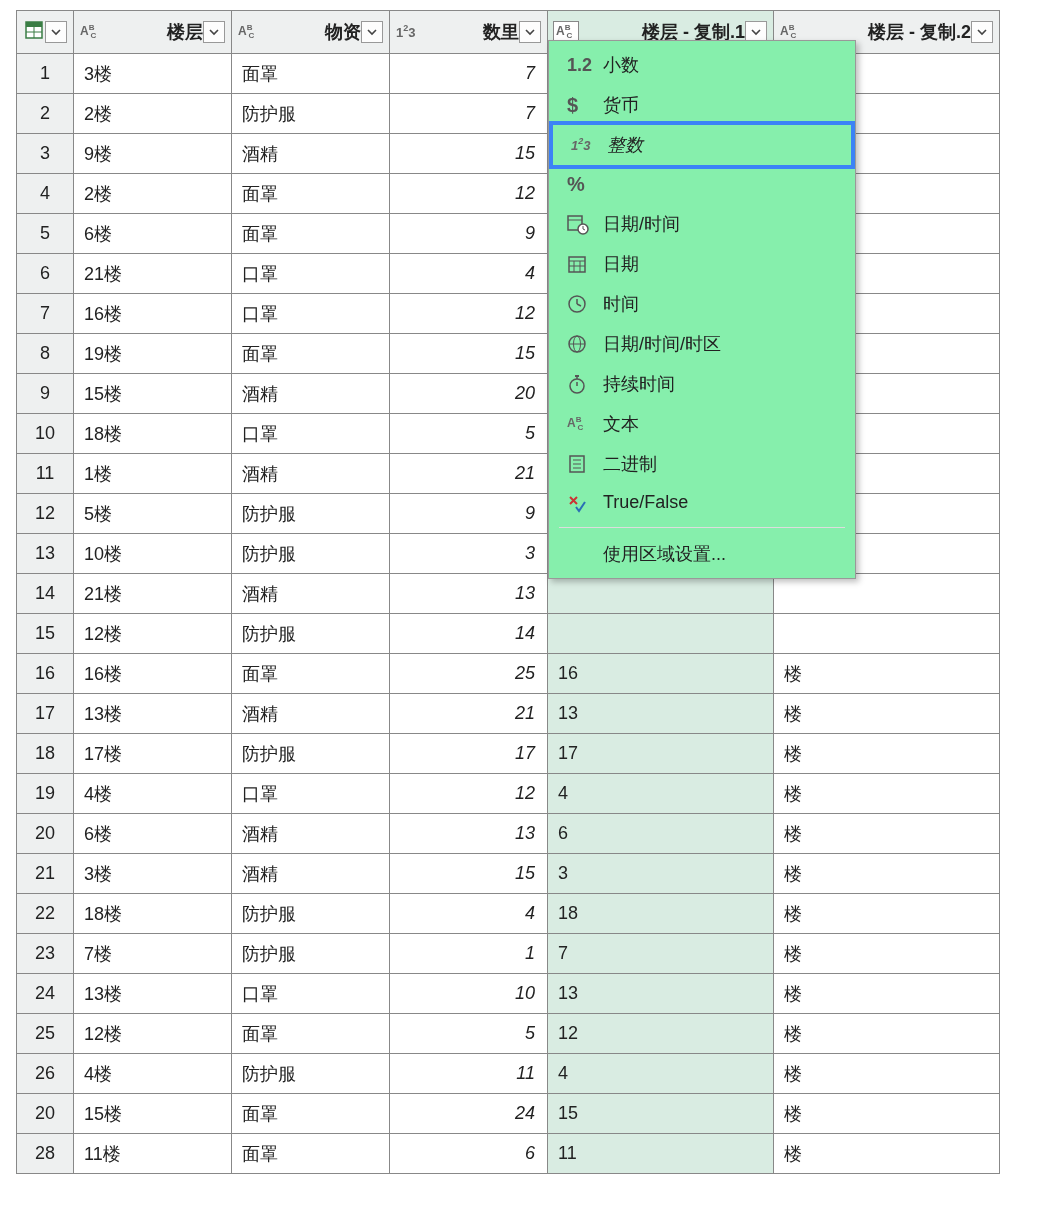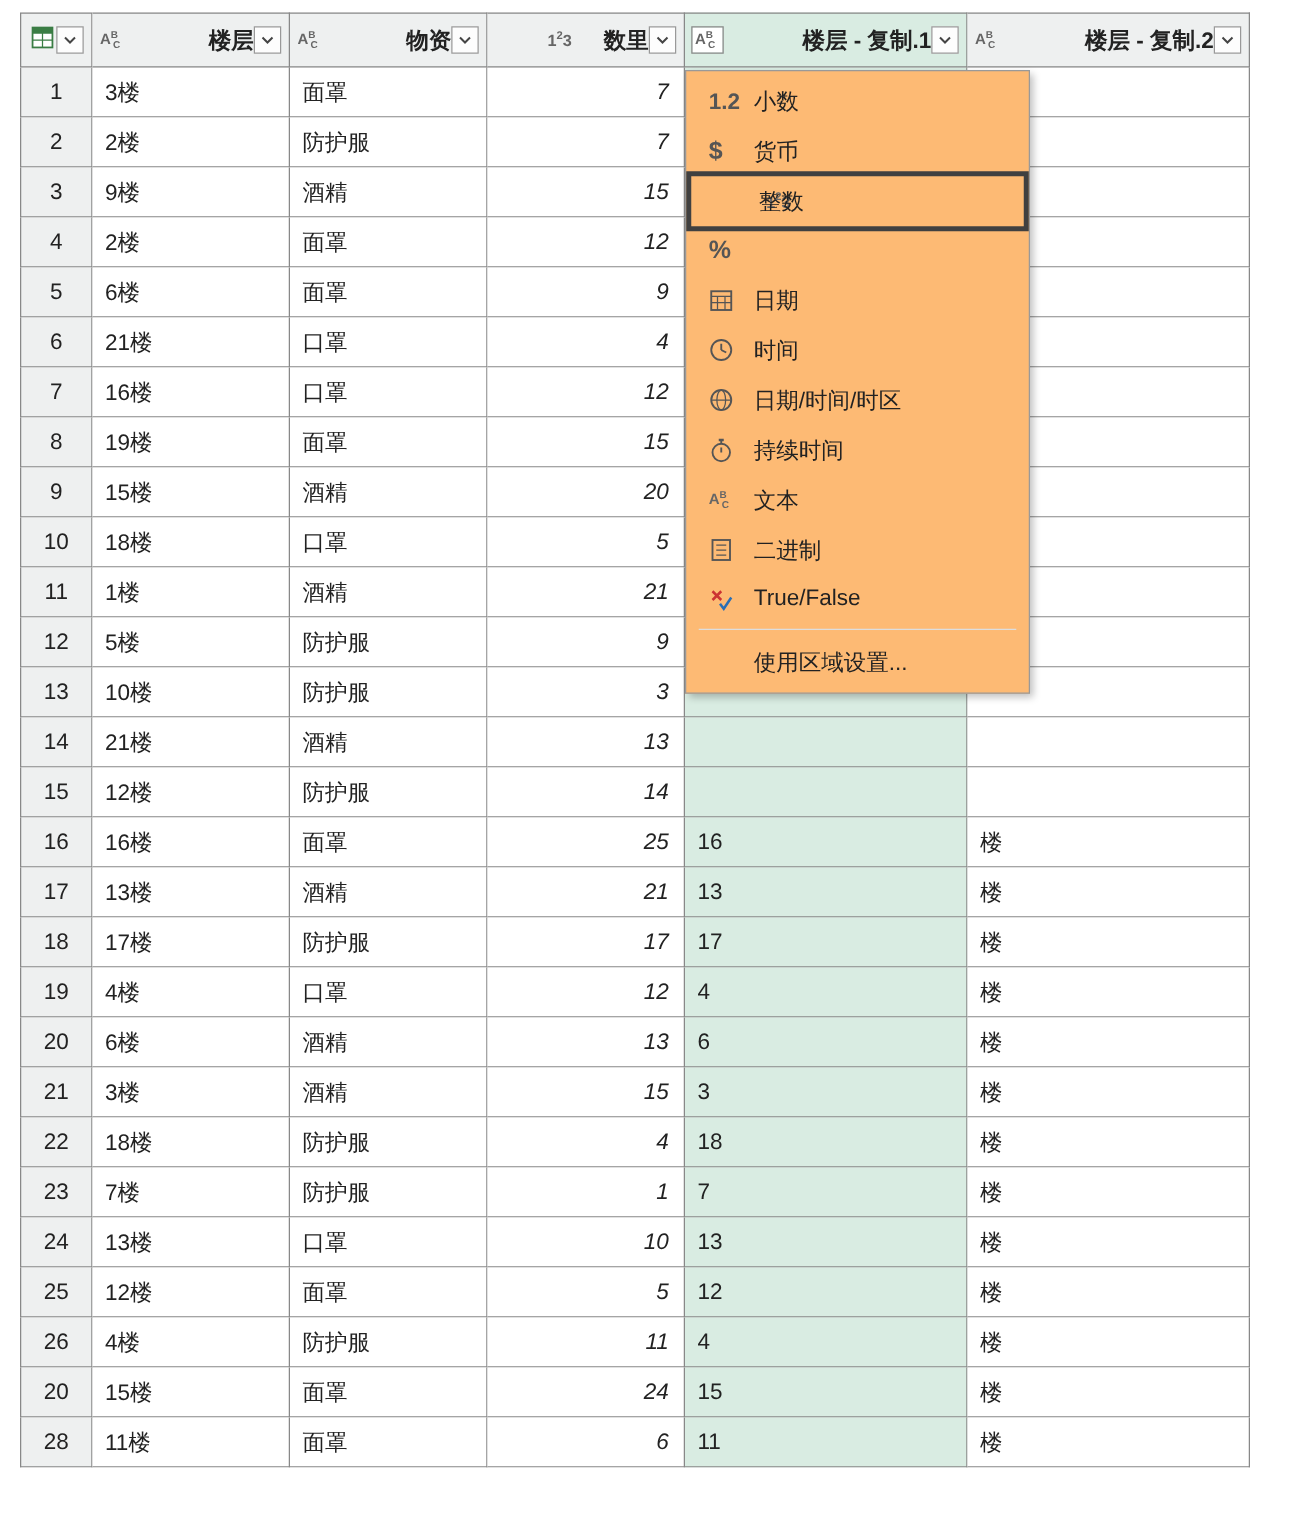--- a/index.html
+++ b/index.html
@@ -75,24 +75,24 @@
   .hdr.c0 .tbl-ic { margin-right: 2px; }
 
   .hdr.active .type {
     outline: 1px solid #888;
     padding: 1px 2px;
     background: #fff;
   }
 
   .type-menu {
     position: absolute;
-    top: 56px;
+    top: 40px;
     left: 548px;
-    width: 276px;
-    background: #fdba74;
+    width: 308px;
+    background: #86efac;
     border: 1px solid #999;
     box-shadow: 3px 3px 6px rgba(0,0,0,0.25);
     z-index: 100;
     padding: 4px 0;
   }
   .type-menu .mi {
     display: flex;
     align-items: center;
     padding: 8px 18px;
     font-size: 18px;
@@ -101,43 +101,43 @@
   }
   .type-menu .mi .ic {
     width: 36px;
     display: flex;
     align-items: center;
     justify-content: flex-start;
     color: #555;
   }
   .type-menu .mi .lbl { flex: 1; }
   .type-menu .mi.highlighted {
-    border: 4px solid #404040;
+    border: 4px solid #3b82f6;
     margin: -4px 0;
     z-index: 2;
+    font-style: italic;
   }
   .type-menu .sep {
     height: 1px;
     background: #ddd;
     margin: 6px 10px;
   }
   .abc-icon {
     font-size: 12px;
     line-height: 10px;
     font-weight: 700;
     color: #666;
     display: inline-block;
   }
   .num123 {
     font-size: 13px;
     font-weight: 700;
     color: #666;
     display: inline-flex;
     align-items: center;
-    margin-left: 42px;
   }
   .num123 .sup { font-size: 9px; position: relative; top: -4px; }
 </style>
 </head>
 <body>
 
 <div class="grid" id="grid">
     <div class="hdr c0">
       <span class="tbl-ic"><svg width="18" height="18" viewBox="0 0 18 18">
           <rect x="1" y="1" width="16" height="16" fill="#fff" stroke="#3a7d44" stroke-width="1.5"></rect>
@@ -732,20 +732,32 @@
       </span>
       <span class="lbl">整数</span>
     </div>
     <div class="mi">
       <span class="ic">
         <span style="font-weight:700;font-size:20px;color:#555">%</span>
       </span>
     </div>
     <div class="mi">
       <span class="ic">
+        <svg width="22" height="22" viewBox="0 0 22 22">
+          <rect x="1" y="3" width="14" height="14" fill="none" stroke="#555" stroke-width="1.5"></rect>
+          <line x1="1" y1="7" x2="15" y2="7" stroke="#555"></line>
+          <circle cx="16" cy="16" r="5" fill="#fff" stroke="#555" stroke-width="1.5"></circle>
+          <line x1="16" y1="16" x2="16" y2="13" stroke="#555"></line>
+          <line x1="16" y1="16" x2="18" y2="17" stroke="#555"></line>
+        </svg>
+      </span>
+      <span class="lbl">日期/时间</span>
+    </div>
+    <div class="mi">
+      <span class="ic">
         <svg width="20" height="20" viewBox="0 0 20 20">
           <rect x="2" y="3" width="16" height="15" fill="none" stroke="#555" stroke-width="1.5"></rect>
           <line x1="2" y1="7" x2="18" y2="7" stroke="#555"></line>
           <line x1="7" y1="7" x2="7" y2="18" stroke="#555"></line>
           <line x1="13" y1="7" x2="13" y2="18" stroke="#555"></line>
           <line x1="2" y1="12" x2="18" y2="12" stroke="#555"></line>
         </svg>
       </span>
       <span class="lbl">日期</span>
     </div>

